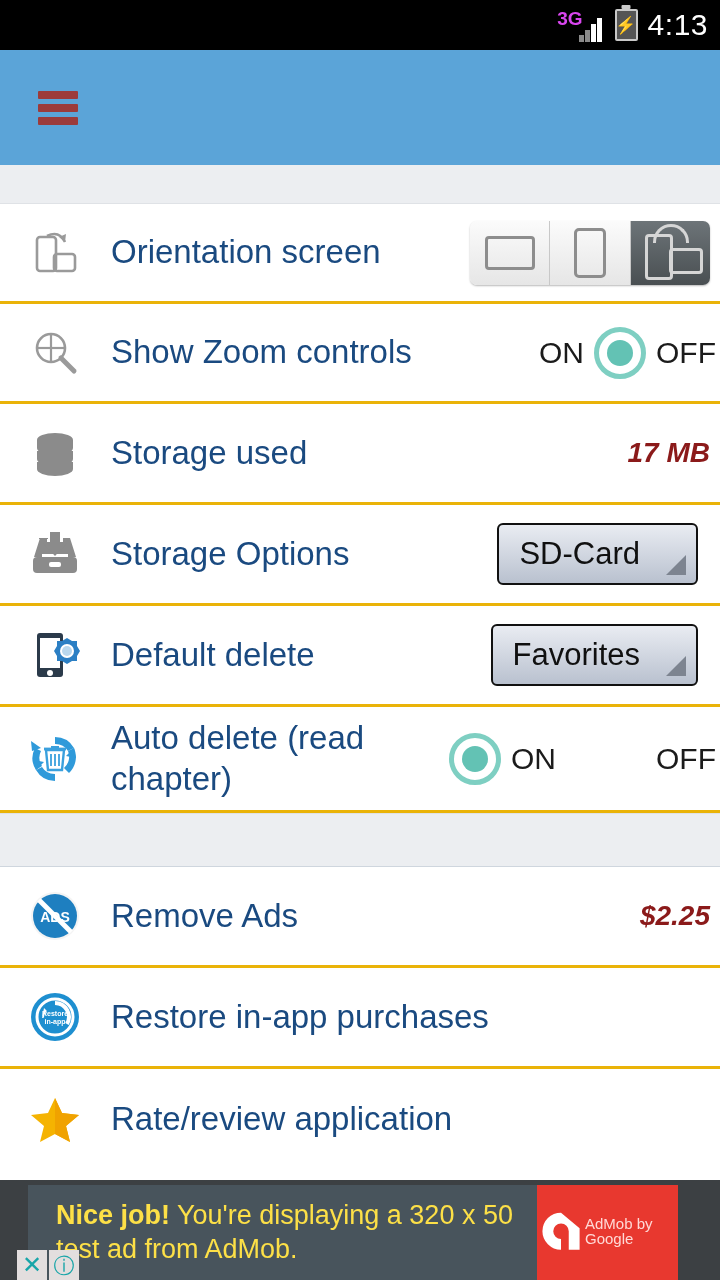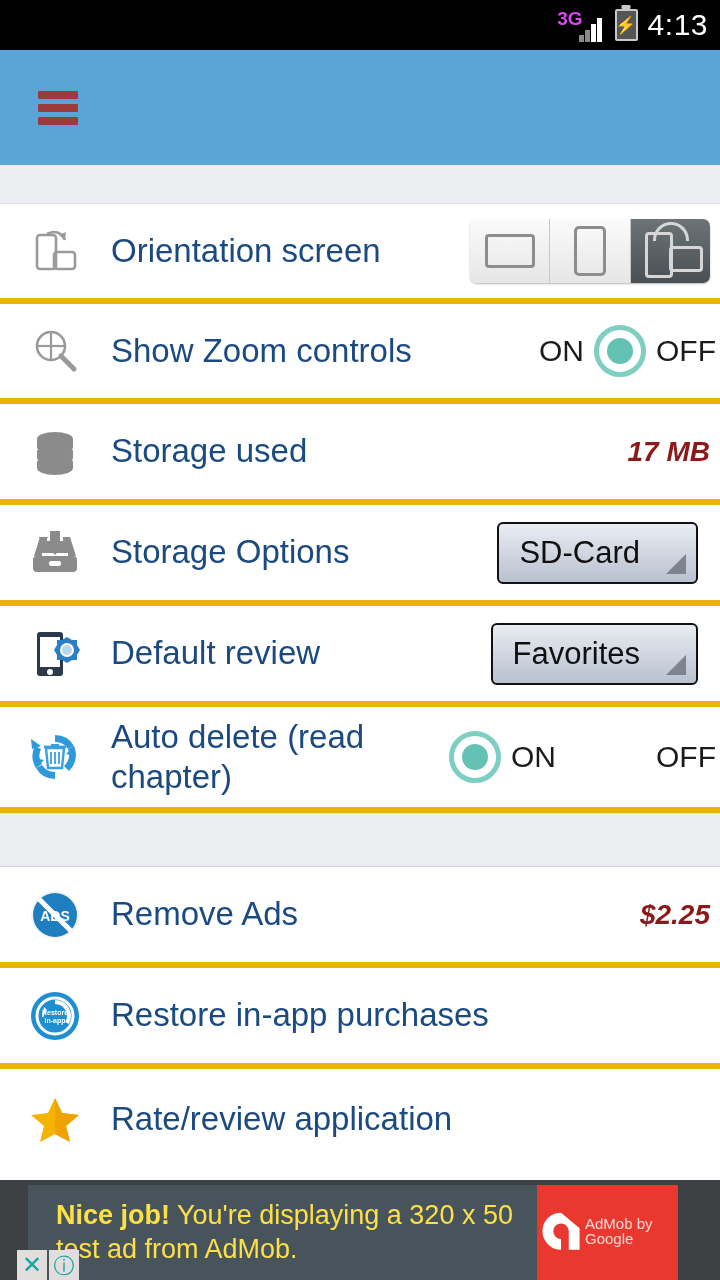--- a/index.html
+++ b/index.html
@@ -47,21 +47,21 @@
   .hamburger{width:40px;height:34px;display:flex;flex-direction:column;justify-content:space-between;cursor:pointer;}
   .hamburger i{display:block;height:8px;background:#9c3b3b;border-radius:1px;}
   .appbar-title{
     color:#ffffff;font-size:41px;margin-left:44px;letter-spacing:0.3px;
   }
 
   
   .spacer{height:38px;width:720px;background:#eceef1;border-bottom:1px solid #dfe2e6;}
   .row{
     position:relative;width:720px;box-sizing:border-box;
-    border-bottom:6px solid #eab308;
+    border-bottom:3px solid #eab308;
     display:flex;align-items:center;background:#ffffff;
     padding-left:28px;
   }
   .row-ico{width:54px;min-width:54px;height:54px;display:flex;align-items:center;justify-content:center;}
   .row-label{
     color:#1a4a80;font-size:33px;margin-left:29px;line-height:1.22;flex:1;
   }
   .row-value{
     color:#8b1a1a;font-size:28px;font-style:italic;font-weight:bold;
     position:absolute;right:10px;top:50%;transform:translateY(-50%);margin-left:39px;
@@ -259,21 +259,21 @@
   <div class="row-ico">
     <svg width="52" height="52" viewBox="0 0 52 52">
       <path d="M8 7 a3 3 0 0 1 3 -3 h20 a3 3 0 0 1 3 3 v38 a3 3 0 0 1 -3 3 h-20 a3 3 0 0 1 -3 -3 z" fill="#2b3a4a"></path>
       <rect x="11" y="9" width="20" height="30" fill="#ffffff"></rect>
       <circle cx="21" cy="44" r="3" fill="#ffffff"></circle>
       <path d="M33 12 l5 -3 l5 3 l5 0 l0 5 l3 5 l-3 5 l0 5 l-5 0 l-5 3 l-5 -3 l-5 0 l0 -5 l-3 -5 l3 -5 l0 -5 z" fill="#2b7fc4"></path>
       <circle cx="38" cy="22" r="7" fill="#ffffff"></circle>
       <circle cx="38" cy="22" r="5" fill="#b9d8ee"></circle>
     </svg>
   </div>
-  <div class="row-label">Default review</div>
+  <div class="row-label">Default delete</div>
   <div class="spinner">
     <span>Favorites</span>
     <span class="tri"></span>
   </div>
 </div>
 
 <div class="row" style="height:106px">
   <div class="row-ico">
     <svg width="54" height="54" viewBox="0 0 54 54">
       <path d="M27 5 a22 22 0 0 1 19 11 l-6 3 a15 15 0 0 0 -13 -7 z" fill="#2f9ada"></path>

